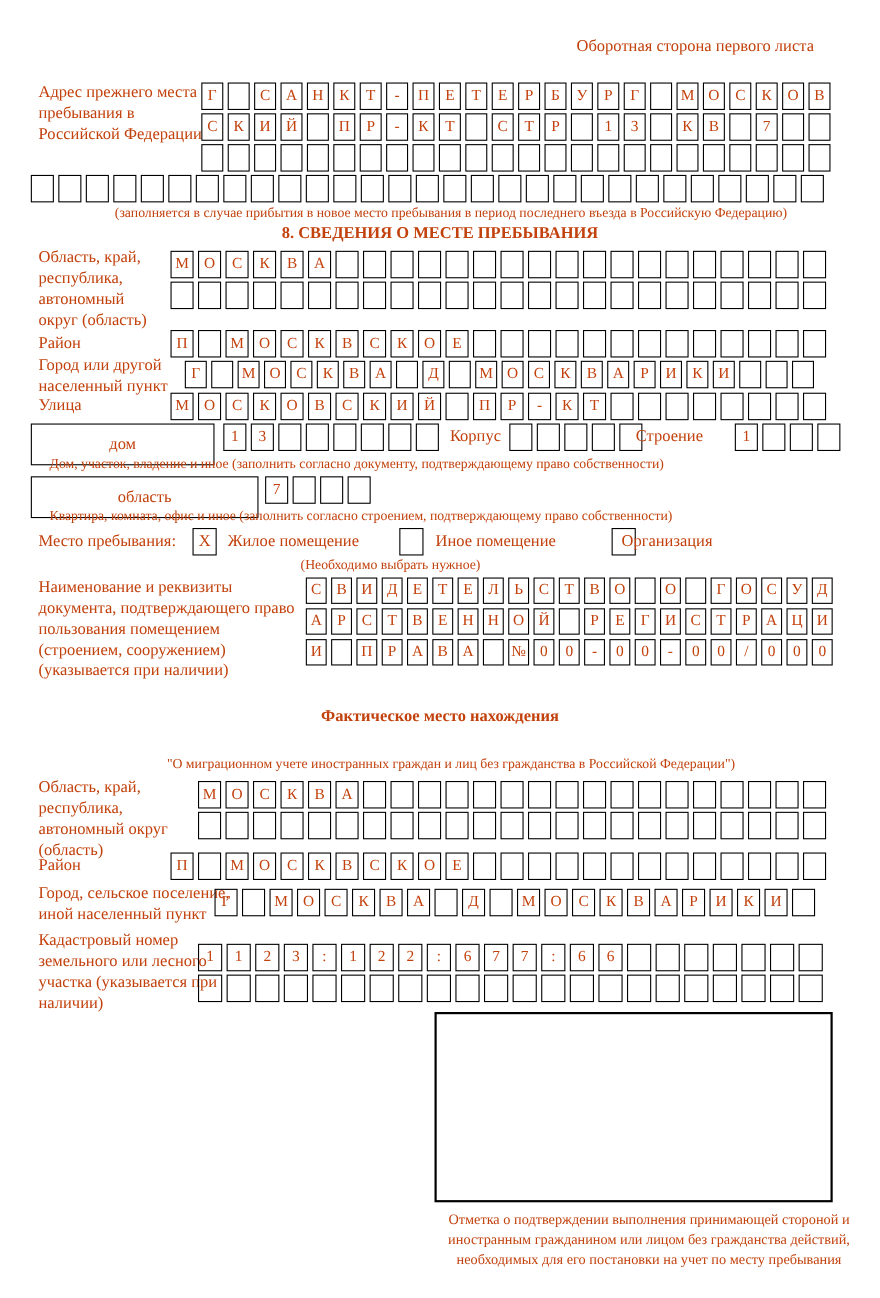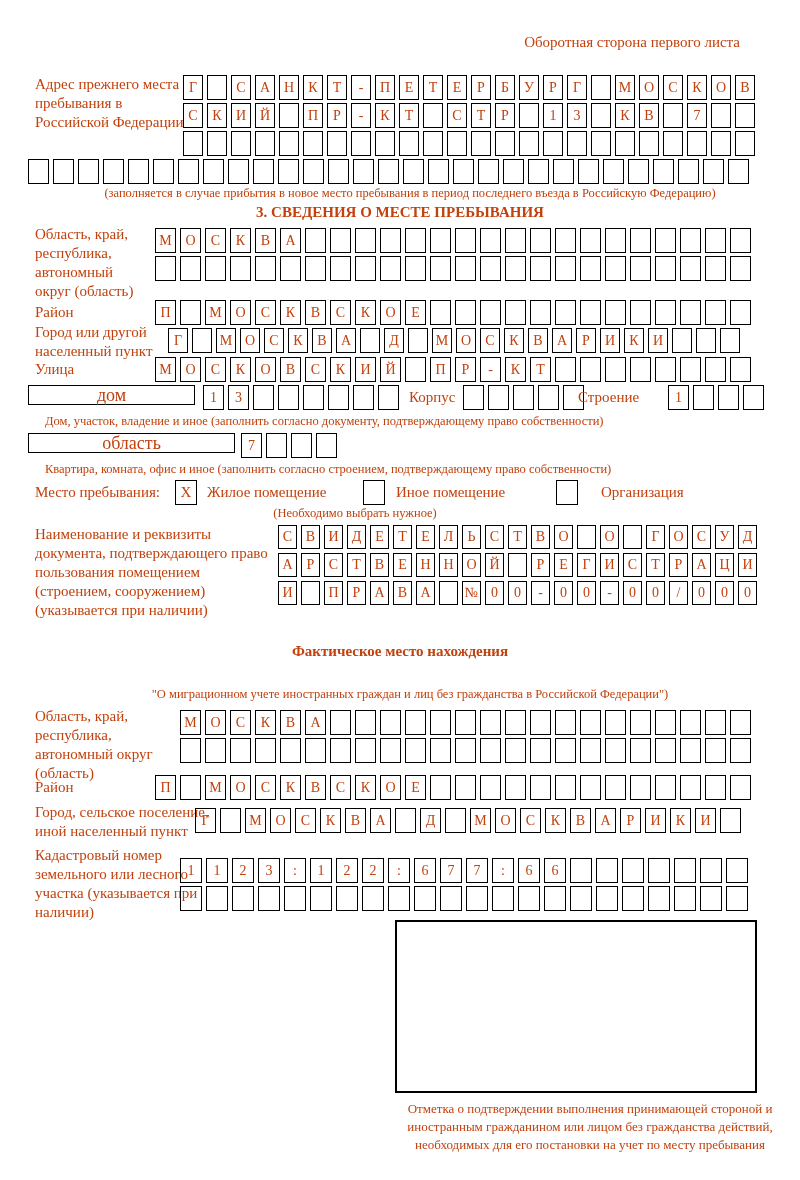--- a/index.html
+++ b/index.html
@@ -15,22 +15,22 @@
   .cells{display:flex;gap:4px;}
   .cell{
     width:21px;height:25px;border:1.5px solid #000;box-sizing:border-box;
     display:flex;align-items:center;justify-content:center;
     font-size:14px;font-family:"Liberation Serif","DejaVu Serif",serif;
   }
   .p24 .cell{width:20px;}
   .tight .cell{width:19px;height:24px;}
   .wide .cell{width:22px;}
   .labelbox{
-    border:1.5px solid #000;box-sizing:border-box;height:20px;
-    display:flex;align-items:center;justify-content:center;font-size:18px;text-align:right;
+    border:1.5px solid #000;box-sizing:border-box;height:38px;
+    display:flex;align-items:center;justify-content:center;font-size:15px;text-align:right;
   }
   .cb{
     width:22px;height:25px;border:1.5px solid #000;box-sizing:border-box;
     display:flex;align-items:center;justify-content:center;font-size:15px;
   }
   .bigbox{border:2px solid #000;box-sizing:border-box;background:#fff;}
 </style>
 </head>
 <body>
 
@@ -143,21 +143,21 @@
       <div class="cell"></div>
       <div class="cell"></div>
       <div class="cell"></div>
       <div class="cell"></div>
       <div class="cell"></div>
       <div class="cell"></div>
       <div class="cell"></div>
     </div>
   <div class="abs cap center" style="top:172px;left:0;">(заполняется в случае прибытия в новое место пребывания в период последнего въезда в Российскую Федерацию)</div>
 
-  <div class="abs ttl" style="top:191px;left:0;">3. СВЕДЕНИЯ О МЕСТЕ ПРЕБЫВАНИЯ</div>
+  <div class="abs ttl" style="top:191px;left:0;">8. СВЕДЕНИЯ О МЕСТЕ ПРЕБЫВАНИЯ</div>
 
   <div class="abs lbl" style="top:212px;left:35px;width:112px;">Область, край, республика, автономный округ (область)</div>
   <div class="abs cells" style="top:215px;left:155px;">
       <div class="cell">М</div>
       <div class="cell">О</div>
       <div class="cell">С</div>
       <div class="cell">К</div>
       <div class="cell">В</div>
       <div class="cell">А</div>
       <div class="cell"></div>
@@ -326,21 +326,21 @@
       <div class="cell"></div>
     </div>
   <div class="abs cap" style="top:448px;left:35px;">Квартира, комната, офис и иное (заполнить согласно строением, подтверждающему право собственности)</div>
 
   <div class="abs lbl" style="top:470px;left:35px;">Место пребывания:</div>
   <div class="abs cb" style="top:467px;left:175px;">X</div>
   <div class="abs lbl" style="top:470px;left:207px;">Жилое помещение</div>
   <div class="abs cb" style="top:467px;left:363px;"></div>
   <div class="abs lbl" style="top:470px;left:396px;">Иное помещение</div>
   <div class="abs cb" style="top:467px;left:556px;"></div>
-  <div class="abs lbl" style="top:470px;left:601px;">Организация</div>
+  <div class="abs lbl" style="top:470px;left:565px;">Организация</div>
   <div class="abs cap" style="top:492px;left:145px;width:400px;text-align:center;">(Необходимо выбрать нужное)</div>
 
   <div class="abs lbl" style="top:512px;left:35px;width:240px;">Наименование и реквизиты документа, подтверждающего право пользования помещением (строением, сооружением) (указывается при наличии)</div>
   <div class="abs cells tight" style="top:512px;left:278px;">
       <div class="cell">С</div>
       <div class="cell">В</div>
       <div class="cell">И</div>
       <div class="cell">Д</div>
       <div class="cell">Е</div>
       <div class="cell">Т</div>

